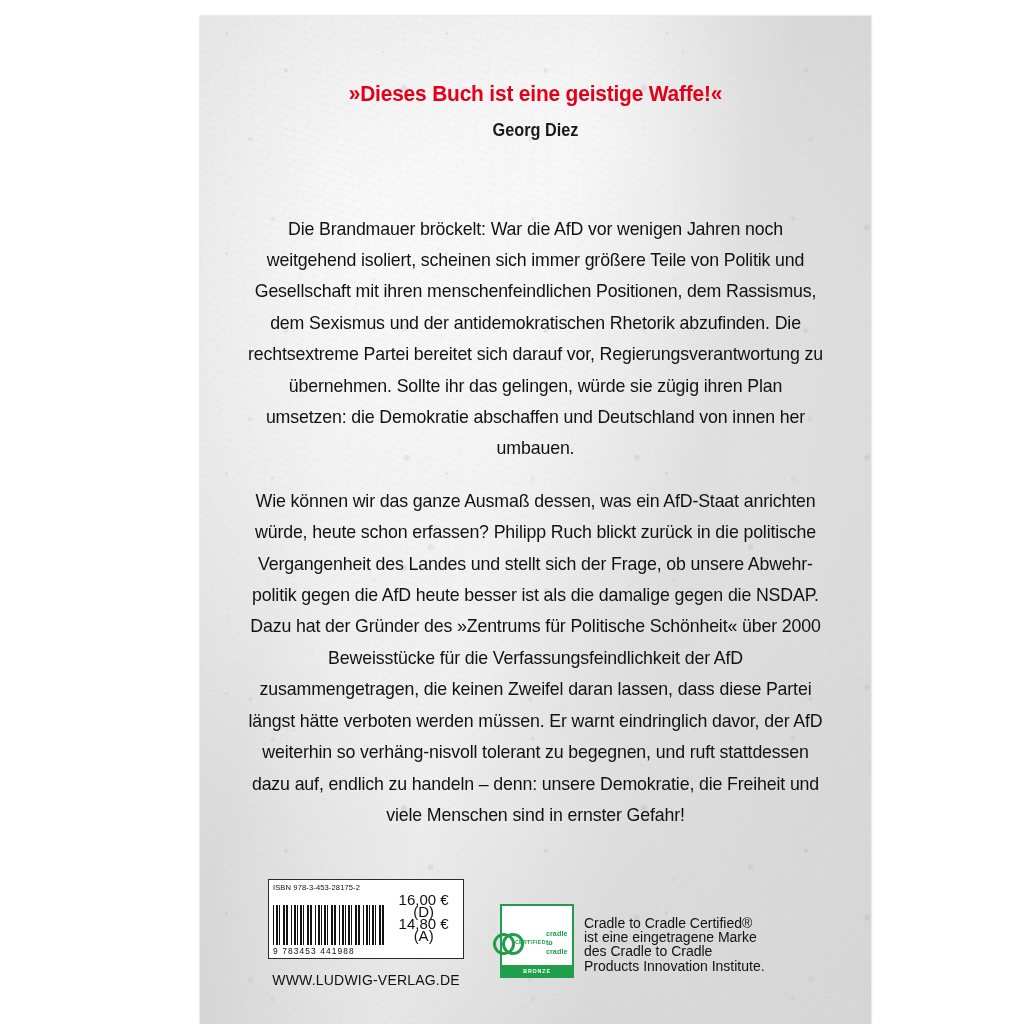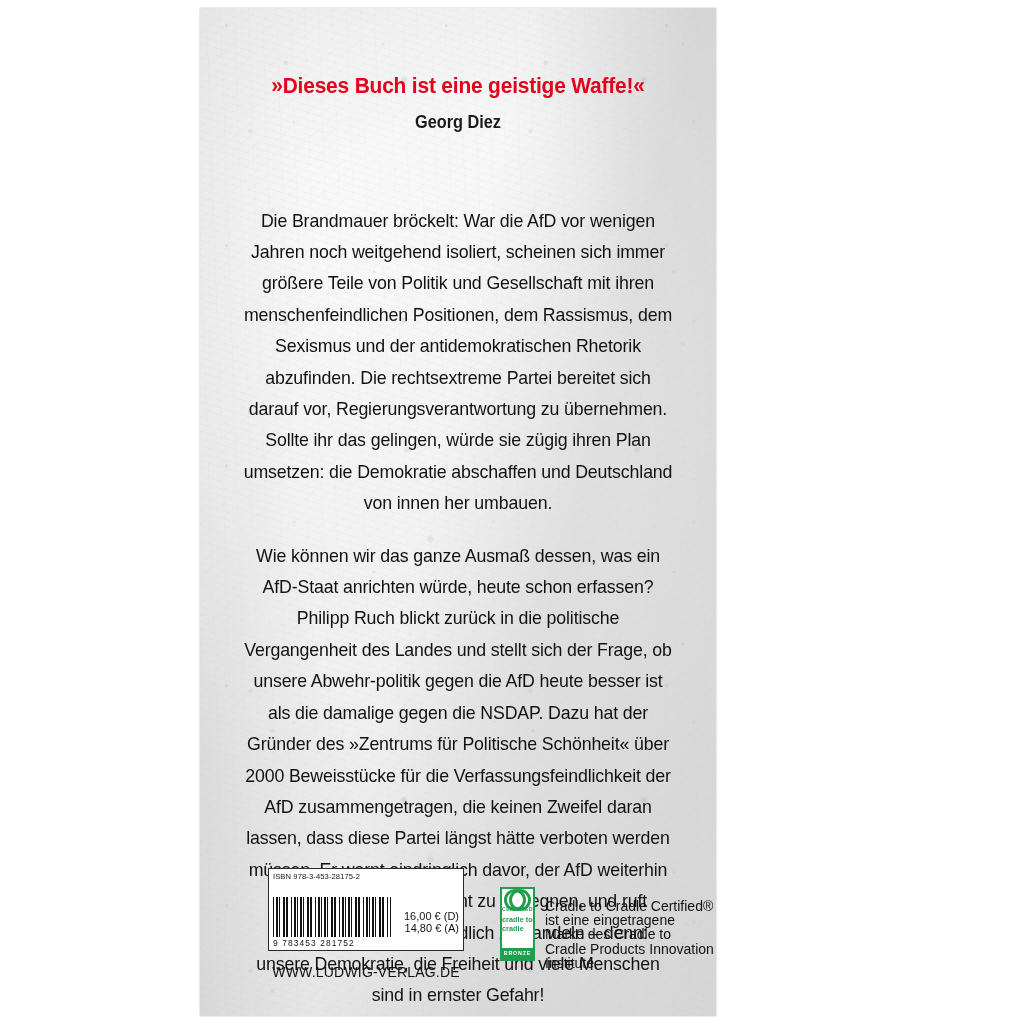--- a/index.html
+++ b/index.html
@@ -10,22 +10,22 @@
   body {
     width: 1024px;
     height: 1024px;
     font-family: "Liberation Sans", sans-serif;
     overflow: hidden;
   }
 
   #book-back-cover {
     position: absolute;
     left: 200px;
-    top: 8px;
-    width: 516px;
+    top: 16px;
+    width: 671px;
     height: 1008px;
     background:
       radial-gradient(ellipse at 20% 15%, rgba(255,255,255,0.85) 0%, rgba(255,255,255,0) 55%),
       radial-gradient(ellipse at 80% 70%, rgba(215,215,215,0.55) 0%, rgba(255,255,255,0) 60%),
       linear-gradient(102deg, #efefef 0%, #e6e6e6 22%, #f3f3f3 45%, #e3e3e3 68%, #ededed 100%);
     box-shadow: 0 0 2px rgba(0,0,0,0.25);
     overflow: hidden;
   }
 
   
@@ -130,21 +130,21 @@
     background: #ffffff;
     width: 196px;
     padding: 3px 4px 2px 4px;
     box-sizing: border-box;
     position: relative;
   }
   #isbn-text {
     font-size: 7.6px;
     color: #111;
     font-family: "Liberation Sans", sans-serif;
-    margin-bottom: 16px;
+    margin-bottom: 2px;
     letter-spacing: 0.1px;
   }
   #barcode-row {
     display: flex;
     align-items: flex-end;
     justify-content: space-between;
   }
   #barcode {
     width: 118px;
     height: 40px;
@@ -153,24 +153,24 @@
       #111 0 1px, #ffffff 1px 3px,
       #111 3px 5px, #ffffff 5px 6px,
       #111 6px 7px, #ffffff 7px 10px,
       #111 10px 12px, #ffffff 12px 13px,
       #111 13px 15px, #ffffff 15px 18px,
       #111 18px 19px, #ffffff 19px 21px,
       #111 21px 23px, #ffffff 23px 24px
     );
   }
   #price-block {
-    font-size: 11px;
+    font-size: 15px;
     color: #111;
     line-height: 12px;
-    text-align: right;
+    text-align: center;
     padding-bottom: 3px;
     padding-left: 4px;
   }
   #barcode-digits {
     font-size: 8.4px;
     color: #111;
     letter-spacing: 1.1px;
     margin-top: 1px;
     font-family: "Liberation Sans", sans-serif;
   }
@@ -191,21 +191,21 @@
     display: flex;
     align-items: flex-start;
     gap: 10px;
   }
   #c2c-logo {
     width: 74px;
     height: 74px;
     border: 2px solid #1f9e4b;
     background: #ffffff;
     display: flex;
-    flex-direction: column;
+    flex-direction: row;
     align-items: center;
     justify-content: flex-start;
     box-sizing: border-box;
     position: relative;
   }
   #c2c-mark {
     width: 27px;
     height: 16px;
     position: relative;
   }
@@ -278,21 +278,21 @@
       <div id="isbn-area">
         <div id="isbn-box">
           <div id="isbn-text">ISBN 978-3-453-28175-2</div>
           <div id="barcode-row">
             <div id="barcode"></div>
             <div id="price-block">
               <div>16,00 € (D)</div>
               <div>14,80 € (A)</div>
             </div>
           </div>
-          <div id="barcode-digits">9 783453 281752</div>
+          <div id="barcode-digits">9 783453 441988</div>
         </div>
         <div id="publisher-url">WWW.LUDWIG-VERLAG.DE</div>
       </div>
 
       <div id="c2c-area">
         <div id="c2c-logo">
           <div id="c2c-mark">
             <span class="ring left"></span>
             <span class="ring right"></span>
           </div>

